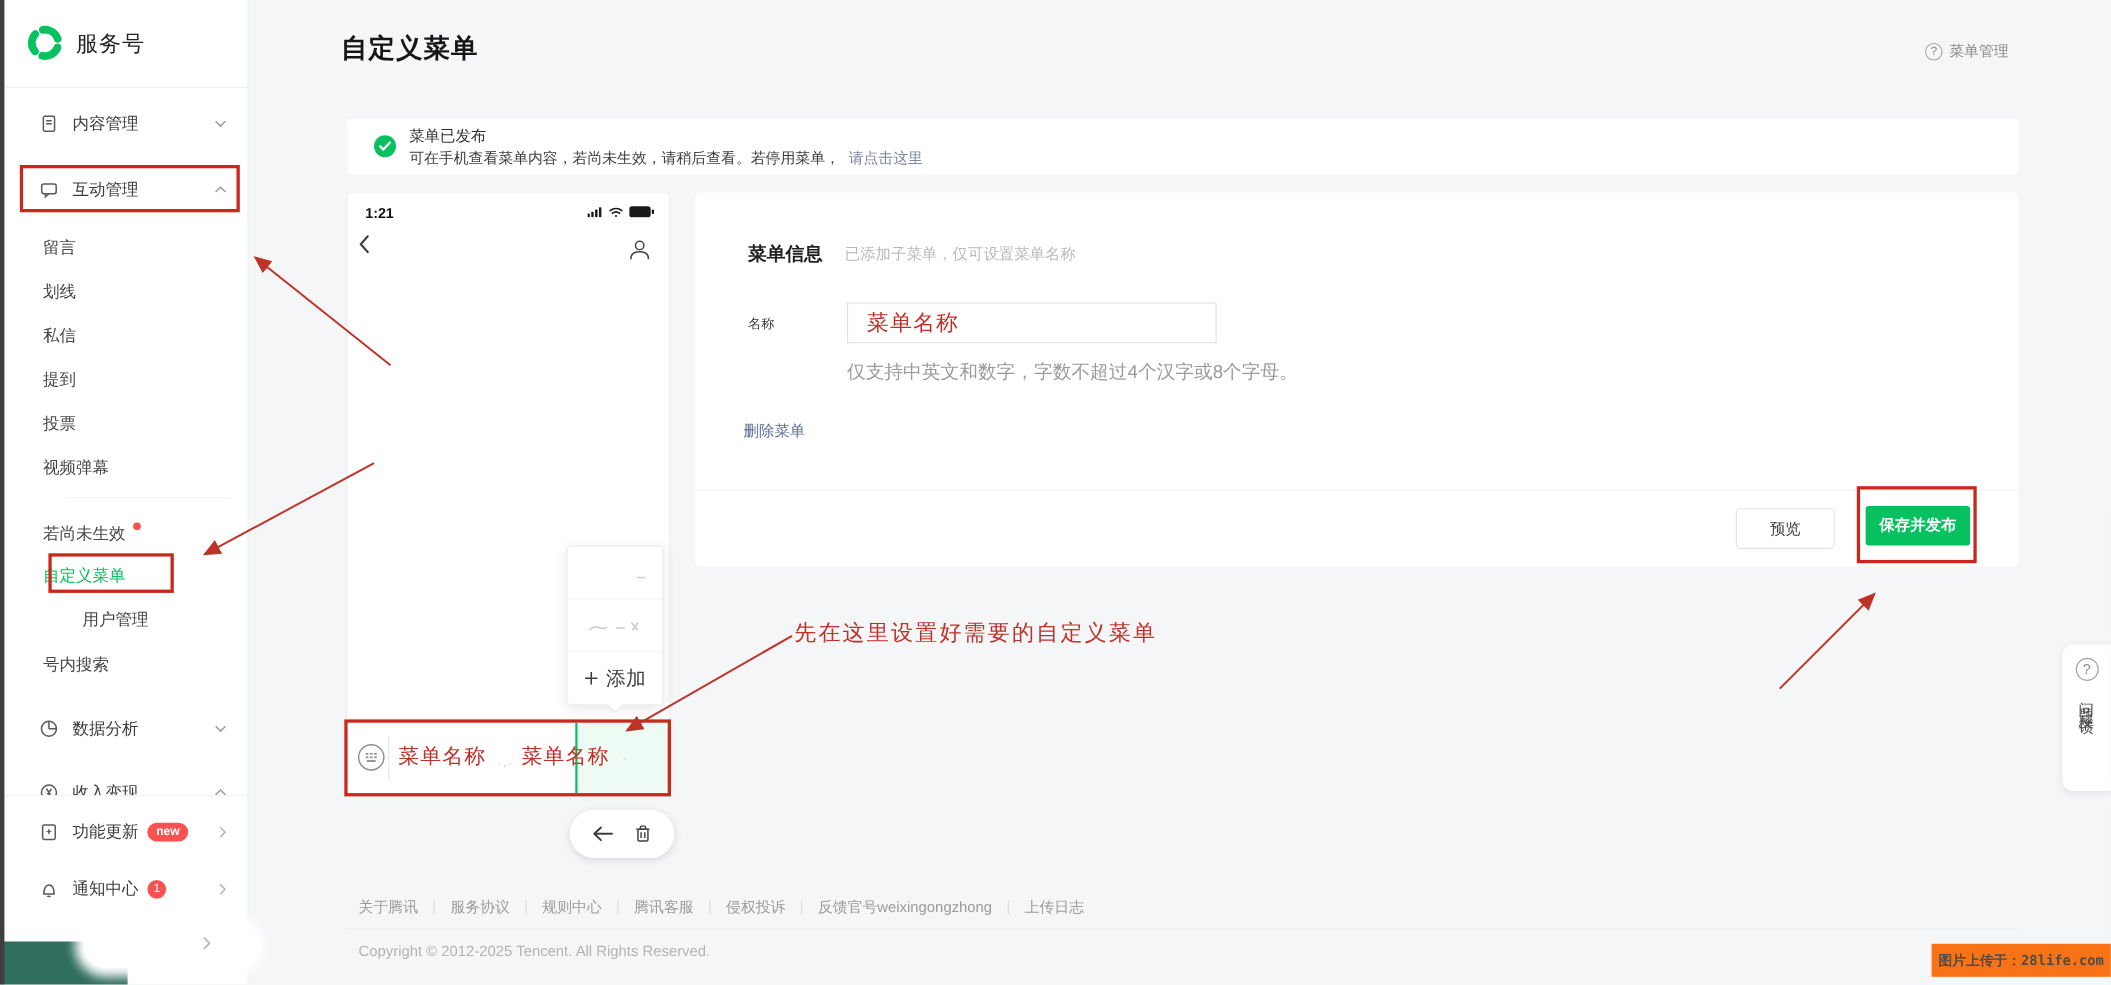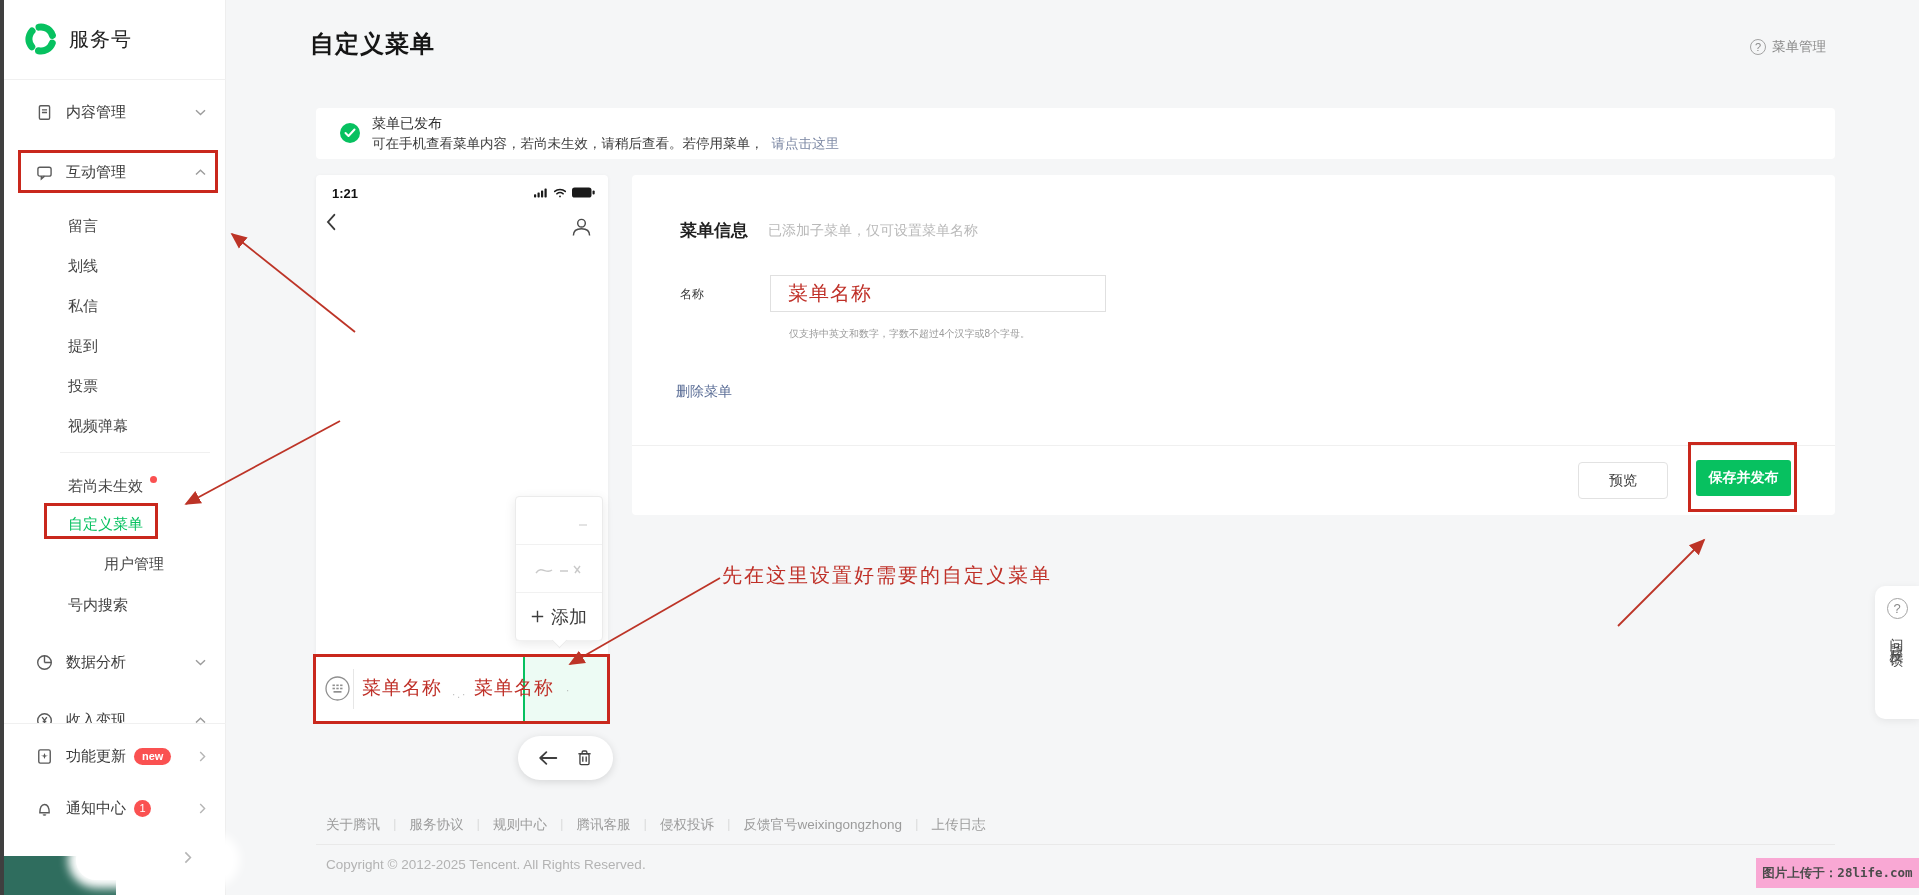--- a/index.html
+++ b/index.html
@@ -11,21 +11,21 @@
   #left-edge { left:0; top:0; width:4px; height:895px; background:#3f3f3f; z-index:30; }
 
   
   #sidebar { left:4px; top:0; width:222px; height:895px; background:#fff; border-right:1px solid #eeeeee; z-index:5; }
   #logo-row { position:absolute; left:20px; top:22px; display:flex; align-items:center; gap:11px; }
   #logo-text { font-size:20px; color:#232323; letter-spacing:1px; }
   .side-divider { position:absolute; height:1px; background:#f0f0f0; }
   .nav-group { position:absolute; left:0; width:222px; height:40px; display:flex; align-items:center; padding:0 20px 0 32px; font-size:15px; color:#3b3b3b; cursor:pointer; }
   .nav-group .gicon { margin-right:13px; display:flex; }
   .nav-group .chev { margin-left:auto; display:flex; }
-  .nav-sub { position:absolute; left:0; width:222px; height:40px; line-height:40px; padding-left:64px; font-size:15px; color:#464646; cursor:pointer; }
+  .nav-sub { position:absolute; left:0; width:222px; height:40px; line-height:40px; padding-left:35px; font-size:15px; color:#464646; cursor:pointer; }
   .red-box { position:absolute; border:3px solid #c9281d; z-index:25; pointer-events:none; }
   .dot-red { display:inline-block; width:7px; height:7px; border-radius:50%; background:#fa5151; margin-left:7px; vertical-align:8px; }
   .pill-new { display:inline-block; margin-left:8px; background:#fa5151; color:#fff; font-size:11px; font-weight:bold; border-radius:9px; padding:2px 8px 3px; vertical-align:2px; }
   .badge-num { display:inline-flex; margin-left:8px; background:#fa5151; color:#fff; font-size:11px; width:17px; height:17px; border-radius:50%; align-items:center; justify-content:center; vertical-align:1px; }
   #income-clip { position:absolute; left:0; top:700px; width:222px; height:23px; overflow:hidden; }
   #income-clip .nav-group { top:0; }
   #teal-blob { left:-14px; top:856px; width:130px; height:56px; background:#2f6d5e; border-radius:18px; z-index:6; }
   #account-blur { left:76px; top:840px; width:156px; height:40px; background:#fff; border-radius:20px; box-shadow:0 0 10px 8px #fff; z-index:7; }
   #account-chev { left:184px; top:851px; z-index:8; }
 
@@ -68,21 +68,21 @@
   
   #edit-pill { left:518px; top:736px; width:95px; height:44px; background:#fff; border-radius:22px; box-shadow:0 2px 8px rgba(0,0,0,.13); display:flex; align-items:center; justify-content:center; gap:18px; z-index:9; }
 
   
   #form-card { left:632px; top:175px; width:1203px; height:340px; background:#fff; border-radius:4px; z-index:4; }
   #section-title { position:absolute; left:48px; top:44px; font-size:17px; font-weight:bold; color:#1f1f1f; }
   #section-hint { position:absolute; left:136px; top:47px; font-size:14px; color:#b9b9b9; }
   #name-label { position:absolute; left:48px; top:111px; font-size:12px; color:#3a3a3a; }
   #name-input { position:absolute; left:138px; top:100px; width:336px; height:37px; border:1px solid #e0e0e0; background:#fff; display:flex; align-items:center; padding-left:17px; cursor:text; }
   #name-input .menu-red-text { position:static; font-size:20px; }
-  #name-helper { position:absolute; left:138px; top:152px; font-size:10px; color:#9a9a9a;margin-left:19px; }
+  #name-helper { position:absolute; left:138px; top:152px; font-size:17px; color:#9a9a9a; }
   #delete-link { position:absolute; left:44px; top:208px; font-size:14px; color:#5a6d96; cursor:pointer; }
   #form-divider { position:absolute; left:0; top:270px; width:1203px; height:1px; background:#f0f0f0; }
   #preview-btn { position:absolute; left:946px; top:287px; width:90px; height:37px; background:#fff; border:1px solid #e2e2e2; border-radius:4px; font-size:14px; color:#3a3a3a; display:flex; align-items:center; justify-content:center; cursor:pointer; }
   #save-btn { left:1696px; top:460px; width:95px; height:36px; background:#07C160; border:none; border-radius:3px; font-size:14px; font-weight:bold; color:#fff; display:flex; align-items:center; justify-content:center; cursor:pointer; z-index:11; }
 
   
   #tip-text { left:722px; top:562px; font-size:20px; color:#bf3028; font-family:"DejaVu Serif","Liberation Serif",serif; letter-spacing:2px; z-index:20; }
   #arrows { left:0; top:0; width:1919px; height:895px; z-index:40; pointer-events:none; }
 
   
@@ -90,21 +90,21 @@
   #feedback-label { writing-mode:vertical-rl; text-orientation:upright; font-size:14px; color:#4a4a4a; letter-spacing:5px; }
 
   
   #footer-links { left:326px; top:816px; display:flex; align-items:flex-start; gap:13px; font-size:13.5px; color:#9b9b9b; }
   #footer-links .flink { cursor:pointer; }
   #footer-links .sep { color:#dcdcdc; }
   #footer-divider { left:316px; top:844px; width:1519px; height:1px; background:#e9e9e9; }
   #copyright { left:326px; top:857px; font-size:13.5px; color:#b3b3b3; }
 
   
-  #watermark { left:1756px; top:858px; width:163px; height:30px; background:#f9a8d4; display:flex; align-items:center; justify-content:center; font-size:12.5px; font-weight:bold; color:#4c4c4c; font-family:"DejaVu Sans Mono","Liberation Mono",monospace; z-index:6; }
+  #watermark { left:1756px; top:858px; width:163px; height:30px; background:#f97316; display:flex; align-items:center; justify-content:center; font-size:12.5px; font-weight:bold; color:#4c4c4c; font-family:"DejaVu Sans Mono","Liberation Mono",monospace; z-index:6; }
 
   svg { display:block; }
 </style>
 </head>
 <body>
 
 <div class="abs" id="left-edge"></div>
 
 <div class="abs" id="sidebar">
   <div id="logo-row">

